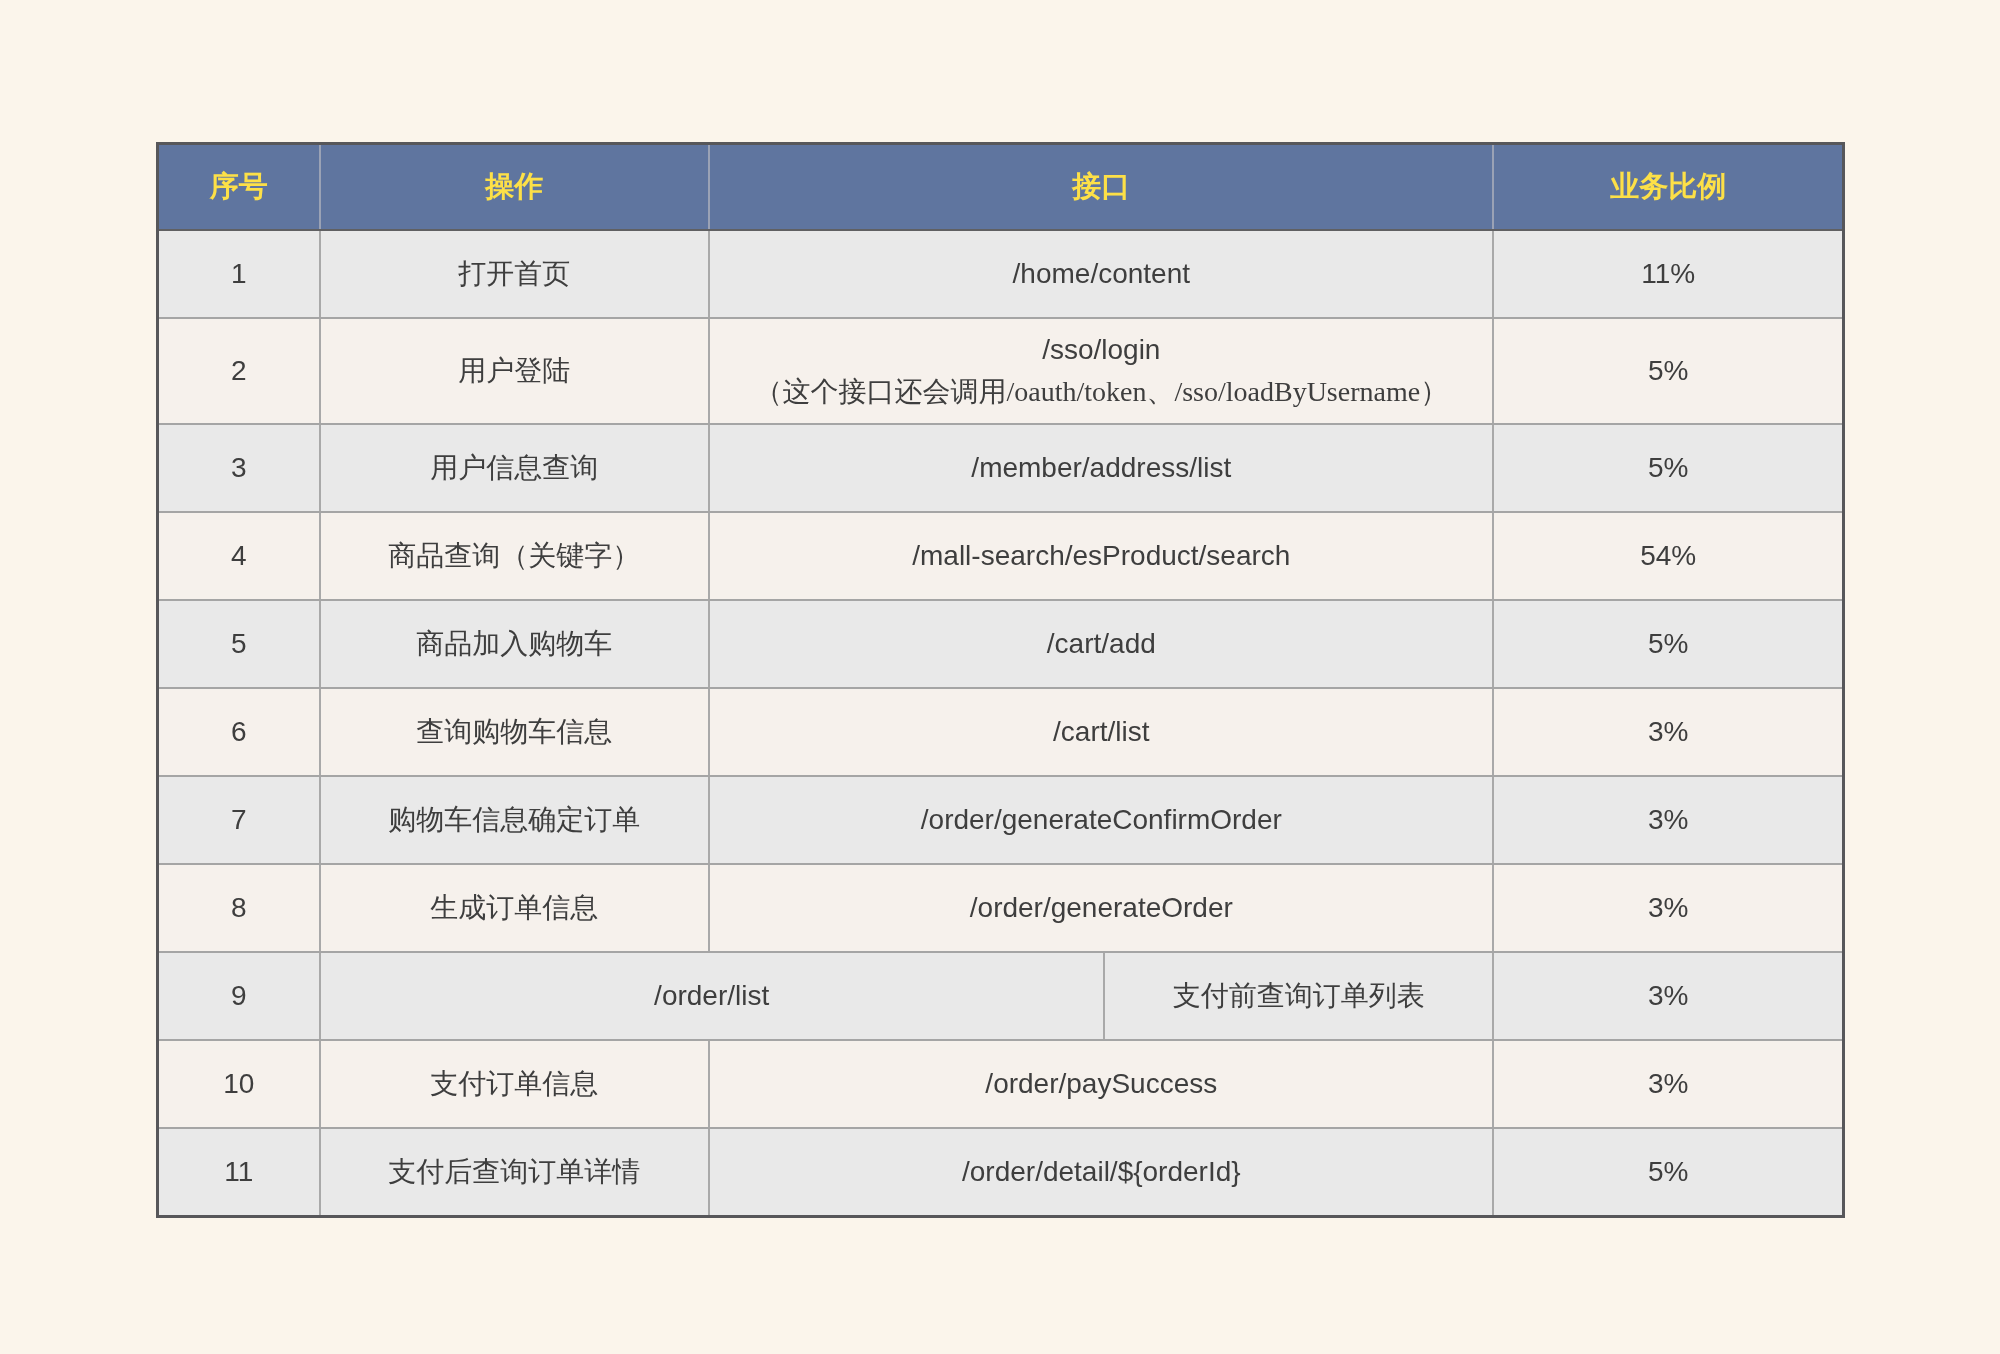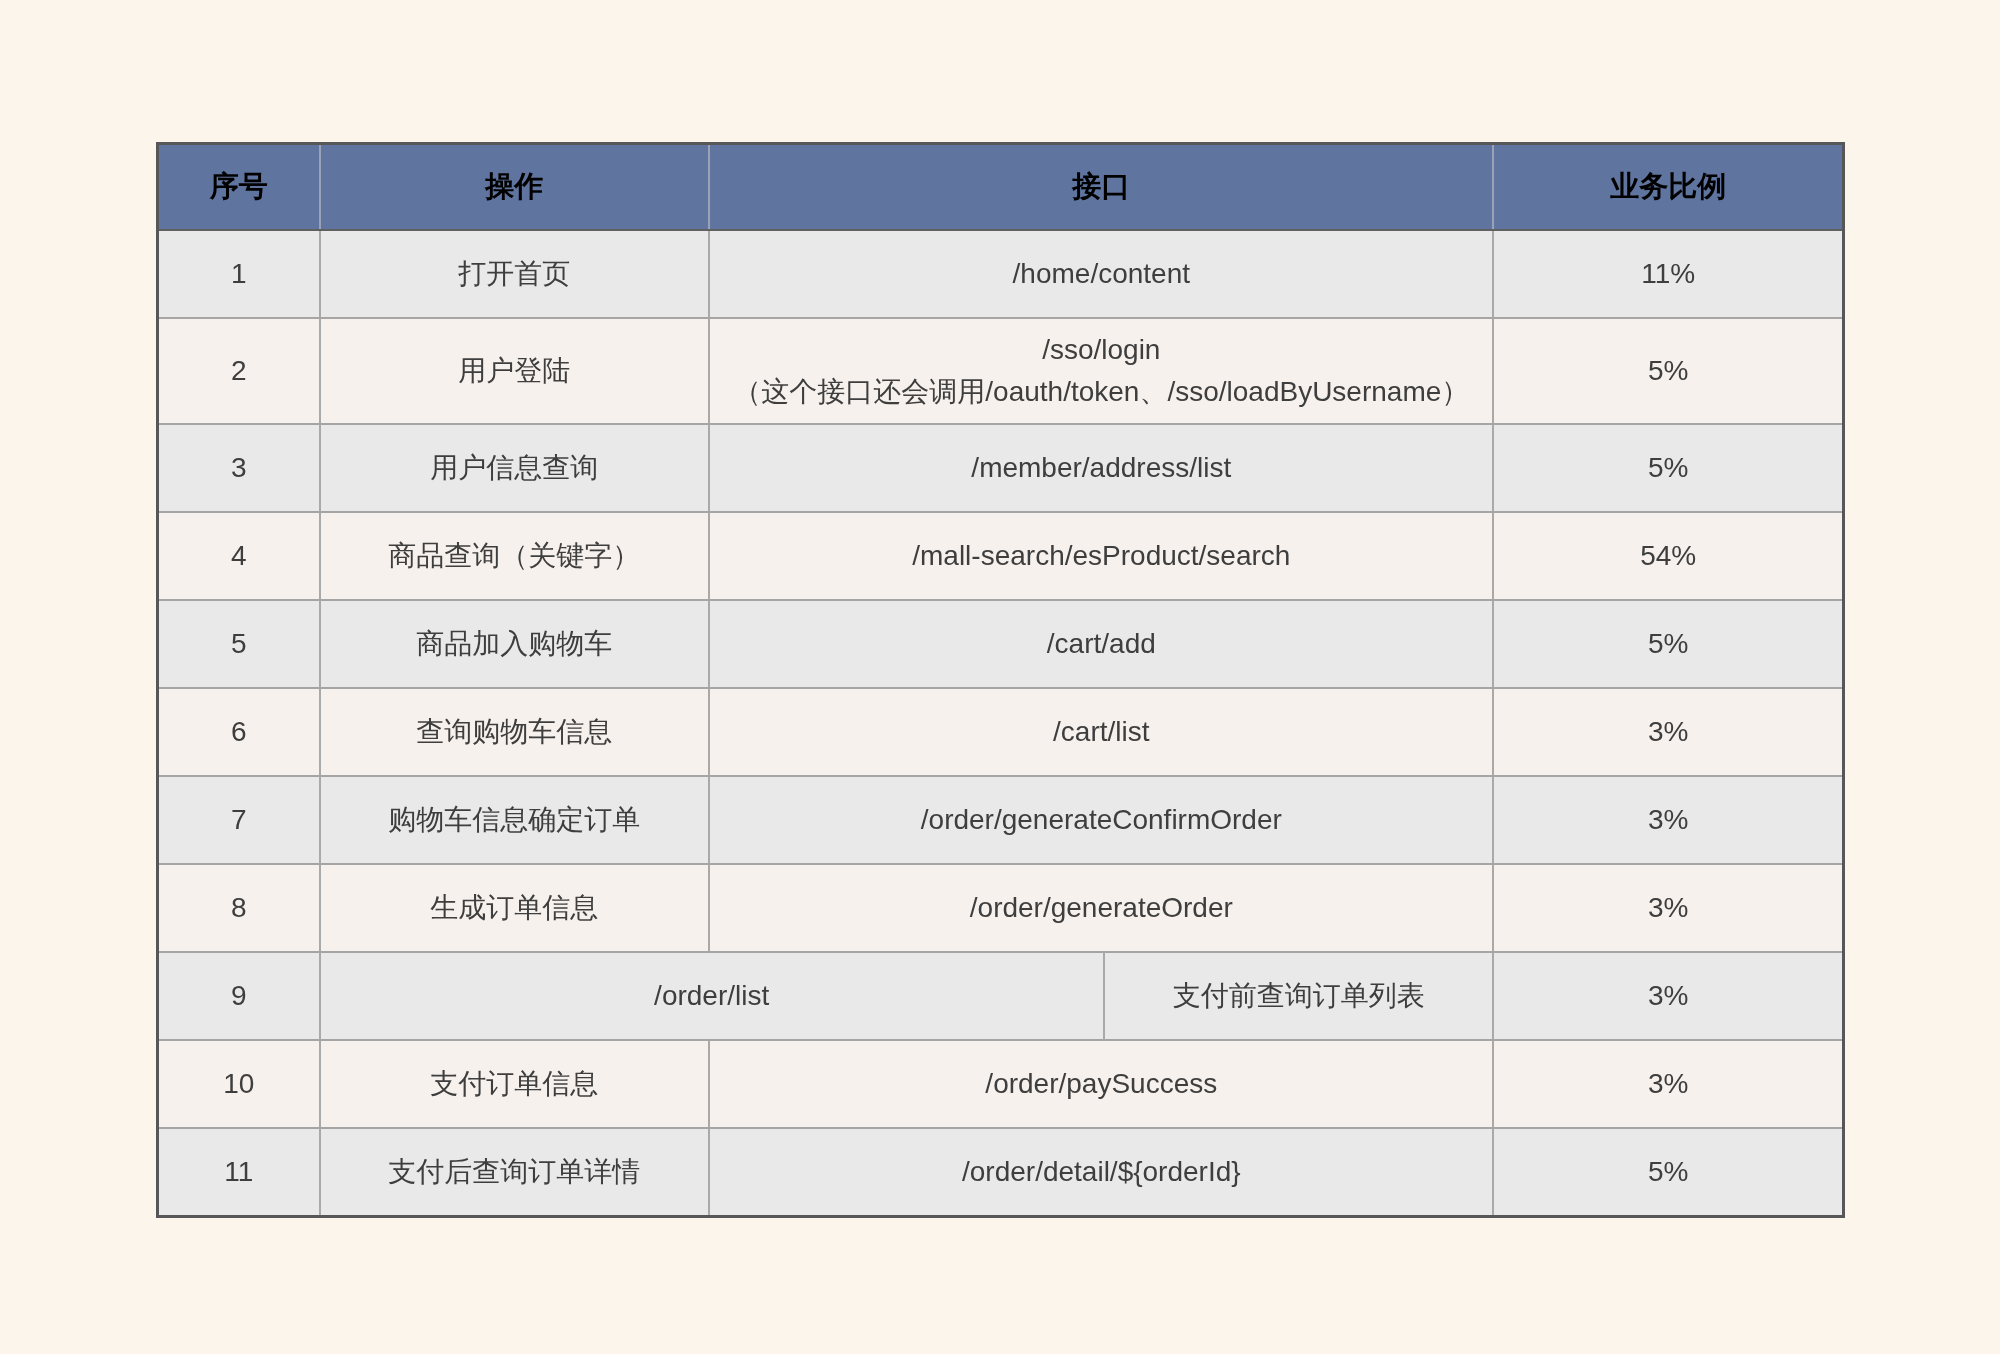--- a/index.html
+++ b/index.html
@@ -48,28 +48,28 @@
     line-height: 1.5;
     border-right: 2px solid #a9a9a9;
     overflow: hidden;
   }
   .cell:last-child { border-right: none; }
   .col-index    { width: 9.6%; }
   .col-operation{ width: 23.15%; }
   .col-api      { width: 46.6%; text-align: right; }
   .col-ratio    { width: 20.65%; }
   .row.header .cell {
-    color: #000000;
+    color: #fde047;
     font-size: 29px;
     font-weight: 600;
     border-right: 2px solid #9aa2b5;
   }
   .row.header .cell:last-child { border-right: none; border-radius: 19px; }
   .api-note:empty { display: none; }
-  .api-note { display: block; }
+  .api-note { display: block; font-family: Liberation Serif, serif; }
 </style>
 </head>
 <body>
 
 <div class="page">
   <div class="api-table">
 
     <div class="row header">
       <div class="cell col-index">序号</div>
       <div class="cell col-operation">操作</div>

